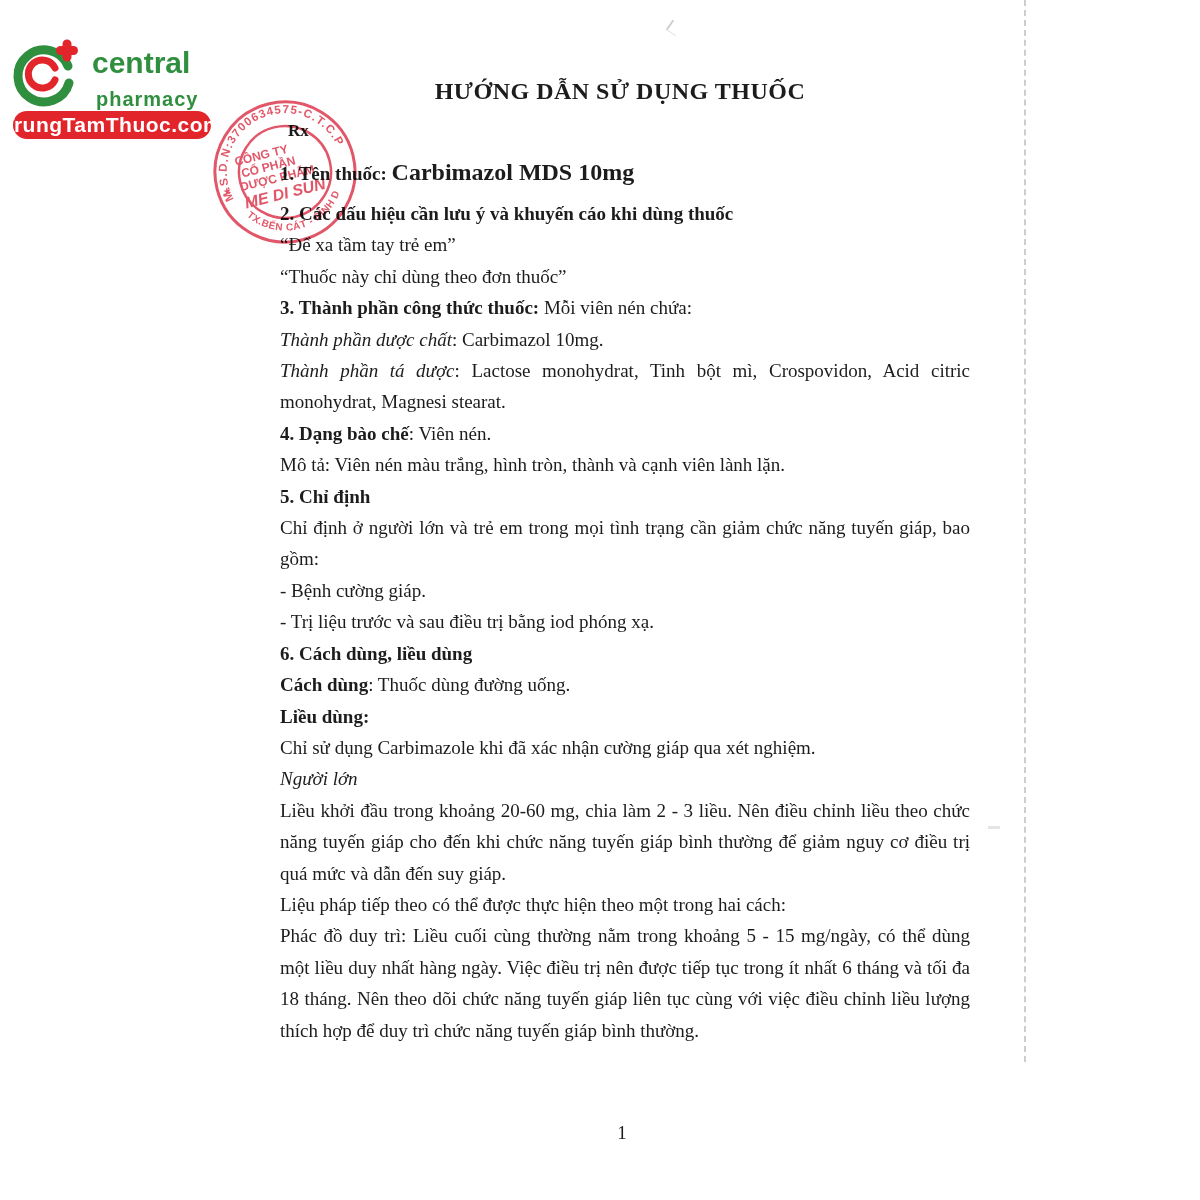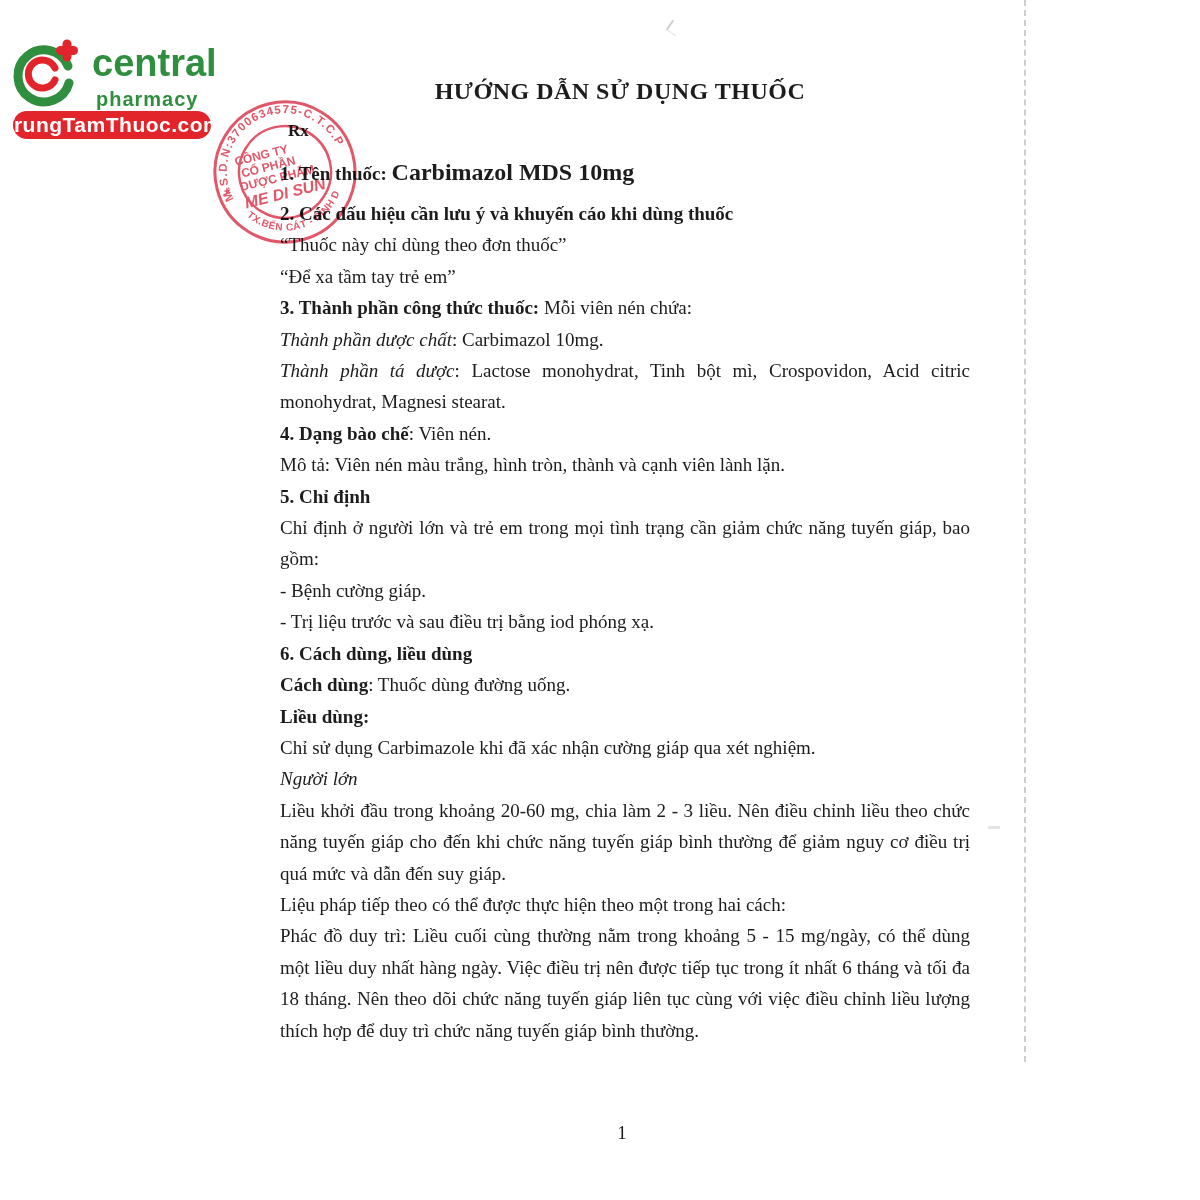--- a/index.html
+++ b/index.html
@@ -11,21 +11,21 @@
     color:#1c1c1c;
     overflow:hidden;
   }
 
   
   .logo { position:absolute; left:12px; top:36px; width:215px; }
   .logo-mark { position:absolute; left:0; top:2px; }
   .logo-brand {
     position:absolute; left:80px; top:6px;
     font-family:"Liberation Sans", sans-serif;
-    font-weight:bold; font-size:38px; line-height:42px;
+    font-weight:bold; font-size:30px; line-height:42px;
     color:#2f8f3f; letter-spacing:0px;
   }
   .logo-sub {
     position:absolute; left:84px; top:52px;
     font-family:"Liberation Sans", sans-serif;
     font-weight:bold; font-size:20px; color:#2f8f3f; letter-spacing:1px;
   }
   .logo-pill {
     position:absolute; left:1px; top:75px; width:198px; height:28px;
     background:#e2242b; border-radius:15px;
@@ -94,22 +94,22 @@
     <span>TrungTamThuoc.com</span>
   </div>
 </div>
 
 <div class="doc-title">HƯỚNG DẪN SỬ DỤNG THUỐC</div>
 
 <div class="doc-body" id="doc-body">
     <p class="line rx-line"><span class="b ">Rx</span></p>
     <p class="line name-line"><span class="b ">1. Tên thuốc: </span><span class="b big">Carbimazol MDS 10mg</span></p>
     <p class="line"><span class="b ">2. Các dấu hiệu cần lưu ý và khuyến cáo khi dùng thuốc</span></p>
+    <p class="line"><span class="">“Để xa tầm tay trẻ em”</span></p>
     <p class="line"><span class="">“Thuốc này chỉ dùng theo đơn thuốc”</span></p>
-    <p class="line"><span class="">“Để xa tầm tay trẻ em”</span></p>
     <p class="line"><span class="b ">3. Thành phần công thức thuốc:</span><span class="">  Mỗi viên nén chứa:</span></p>
     <p class="line"><span class="it ">Thành phần dược chất</span><span class="">: Carbimazol 10mg.</span></p>
     <p class="line justify"><span class="it ">Thành phần tá dược</span><span class="">: Lactose monohydrat, Tinh bột mì, Crospovidon, Acid citric monohydrat, Magnesi stearat.</span></p>
     <p class="line"><span class="b ">4. Dạng bào chế</span><span class="">: Viên nén.</span></p>
     <p class="line"><span class="">Mô tả: Viên nén màu trắng, hình tròn, thành và cạnh viên lành lặn.</span></p>
     <p class="line"><span class="b ">5. Chỉ định</span></p>
     <p class="line justify"><span class="">Chỉ định ở người lớn và trẻ em trong mọi tình trạng cần giảm chức năng tuyến giáp, bao gồm:</span></p>
     <p class="line"><span class="">- Bệnh cường giáp.</span></p>
     <p class="line"><span class="">- Trị liệu trước và sau điều trị bằng iod phóng xạ.</span></p>
     <p class="line"><span class="b ">6. Cách dùng, liều dùng</span></p>

